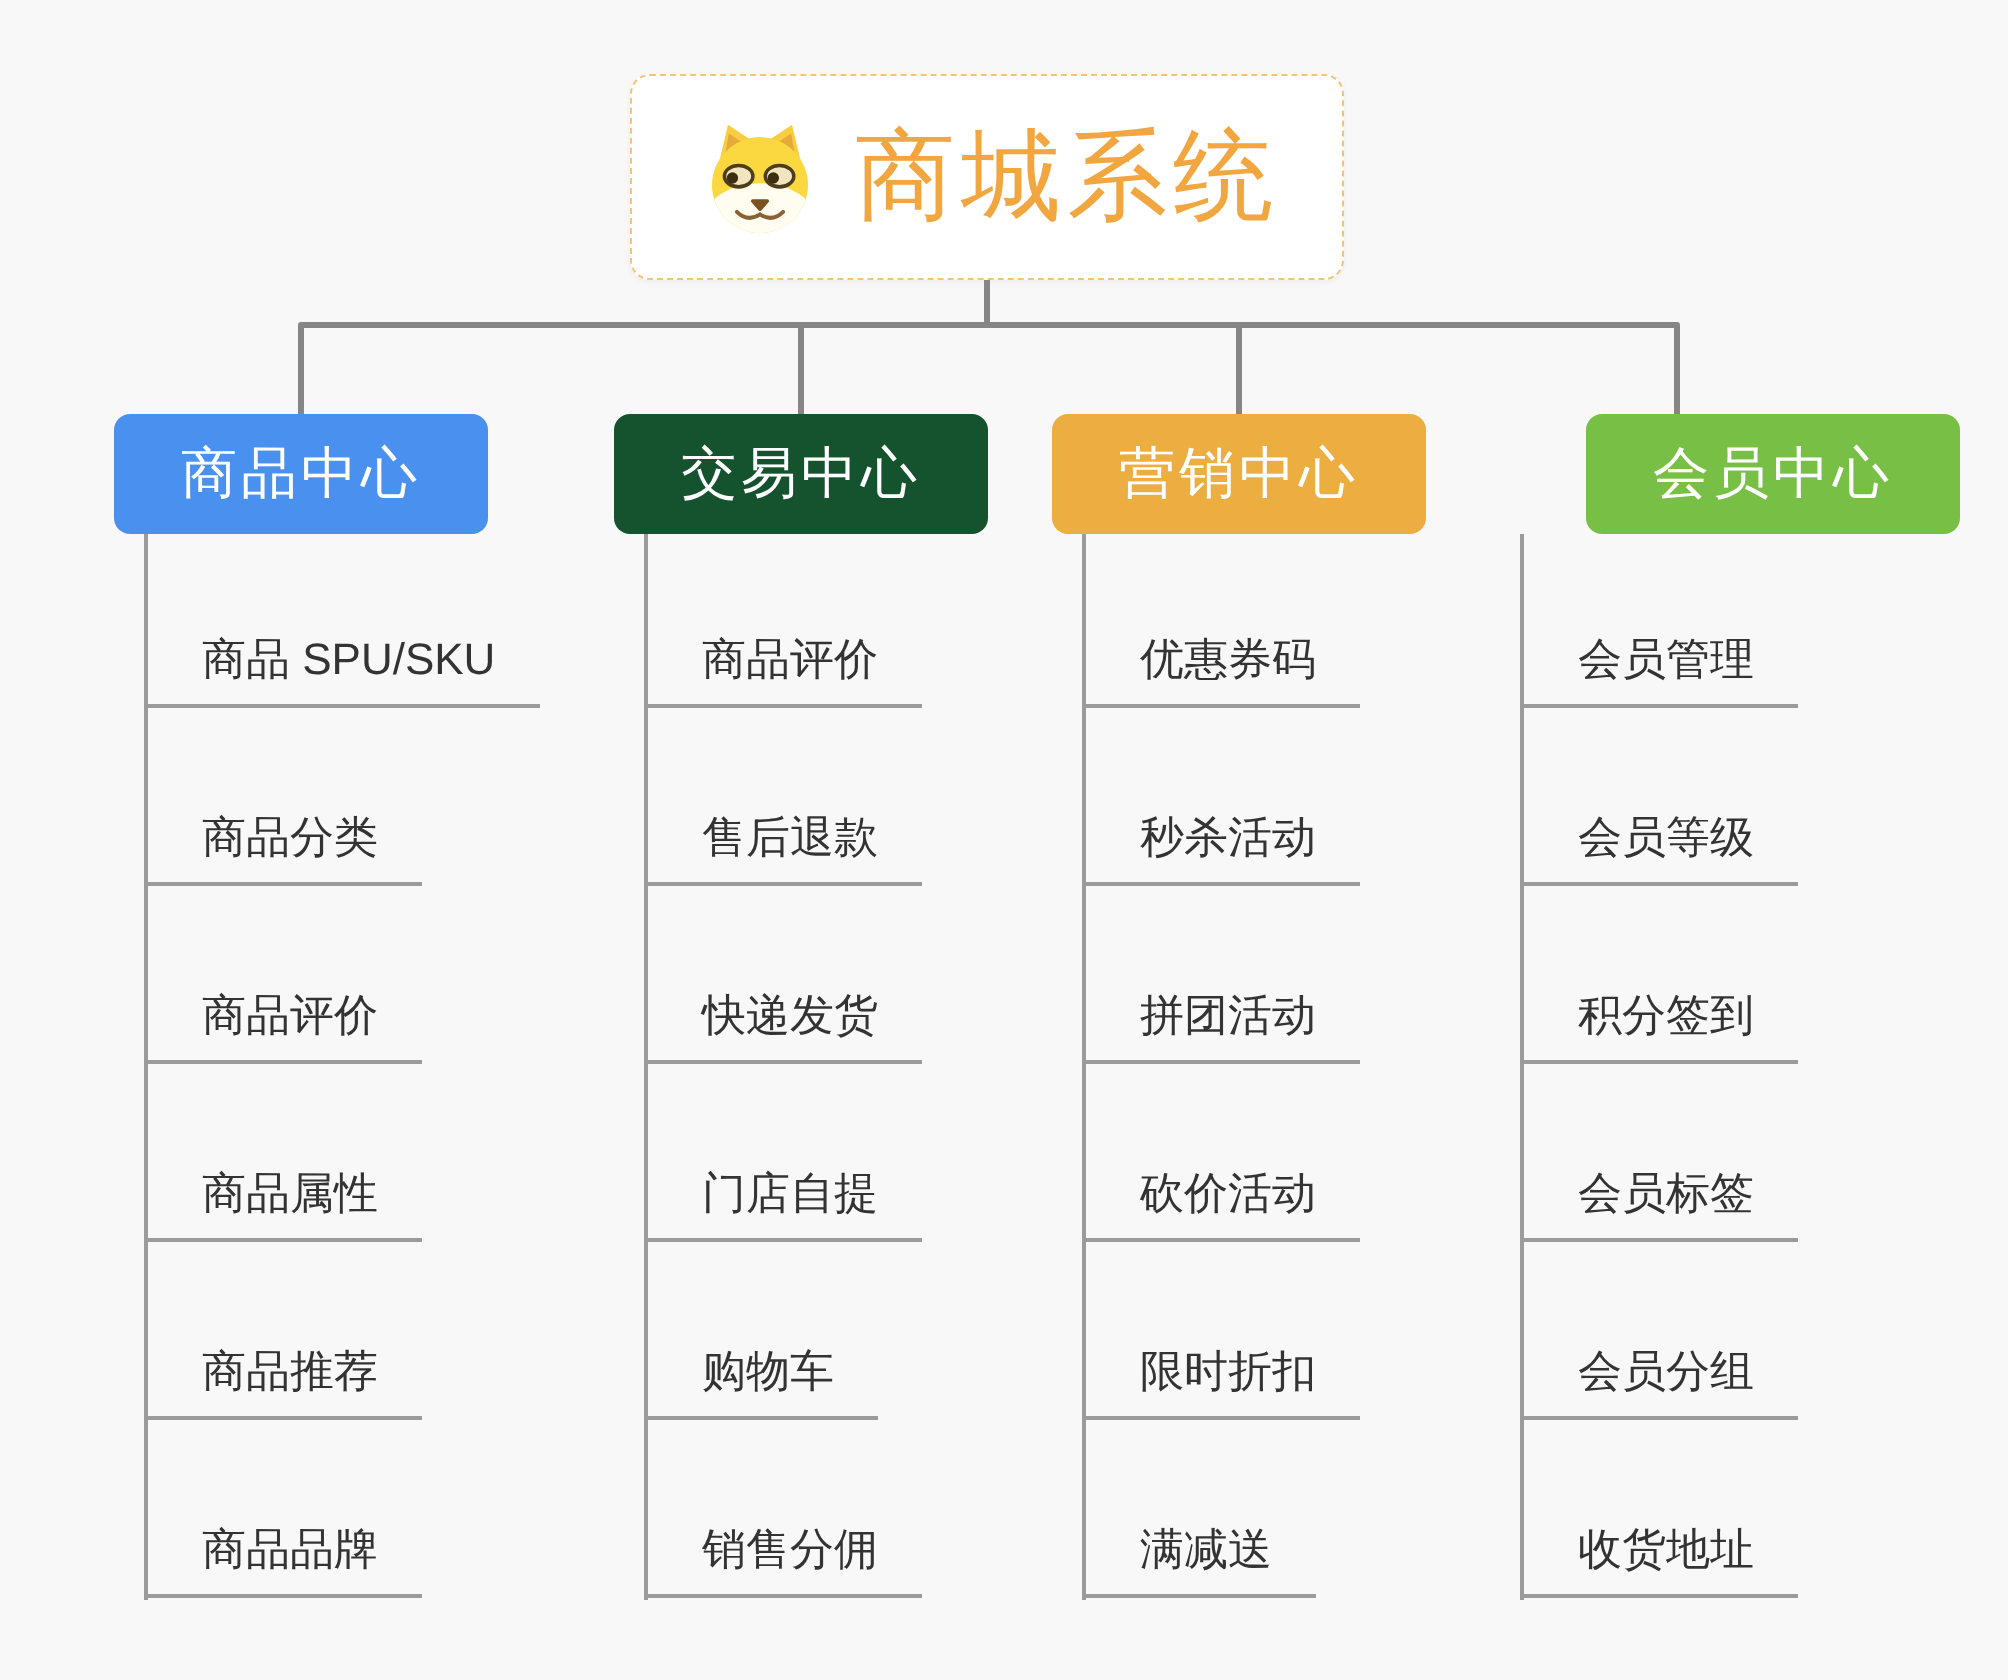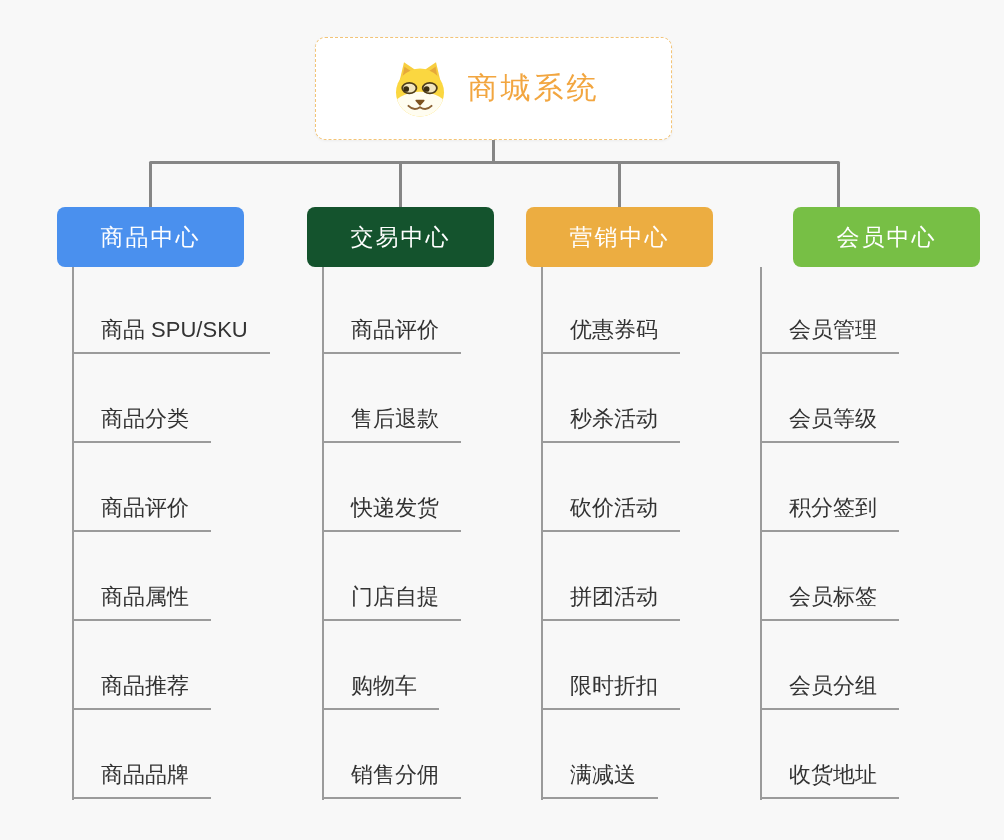--- a/index.html
+++ b/index.html
@@ -15,36 +15,36 @@
   .root-node{
     position:absolute;left:315px;top:37px;width:357px;height:103px;
     background:#ffffff;
     border:1px dashed #f3c477;
     border-radius:10px;
     box-shadow:0 1px 3px rgba(0,0,0,0.05);
     display:flex;align-items:center;justify-content:center;gap:16px;
     box-sizing:border-box;
   }
   .root-title{
-    font-size:30px;color:#f2a640;letter-spacing:3px;font-weight:400;
+    font-size:50px;color:#f2a640;letter-spacing:3px;font-weight:400;
     white-space:nowrap;
   }
   .doge{width:64px;height:60px;display:block;}
 
   
   .line{position:absolute;background:#868686;}
   .stub{left:492px;top:140px;width:3px;height:23px;}
   .bus{left:149px;top:161px;width:691px;height:3px;border-radius:2px;}
   .drop{top:163px;width:3px;height:45px;}
   .d0{left:149px}.d1{left:399px}.d2{left:618px}.d3{left:837px}
 
   
   .branch-box{
     position:absolute;top:207px;width:187px;height:60px;
-    border-radius:8px;color:#ffffff;font-size:23px;letter-spacing:2px;
+    border-radius:8px;color:#ffffff;font-size:28px;letter-spacing:2px;
     text-align:center;line-height:60px;white-space:nowrap;
     box-sizing:border-box;
   }
   .bb0{left:57px}.bb1{left:307px}.bb2{left:526px}.bb3{left:745px}
 
   
   .col{
     position:absolute;top:267px;height:533px;width:250px;
     border-left:2px solid #9b9b9b;
   }
@@ -119,22 +119,22 @@
     <div class="leaf">售后退款</div>
     <div class="leaf">快递发货</div>
     <div class="leaf">门店自提</div>
     <div class="leaf">购物车</div>
     <div class="leaf">销售分佣</div>
   </div>
 
   <div class="col c2">
     <div class="leaf">优惠券码</div>
     <div class="leaf">秒杀活动</div>
+    <div class="leaf">拼团活动</div>
     <div class="leaf">砍价活动</div>
-    <div class="leaf">拼团活动</div>
     <div class="leaf">限时折扣</div>
     <div class="leaf">满减送</div>
   </div>
 
   <div class="col c3">
     <div class="leaf">会员管理</div>
     <div class="leaf">会员等级</div>
     <div class="leaf">积分签到</div>
     <div class="leaf">会员标签</div>
     <div class="leaf">会员分组</div>

